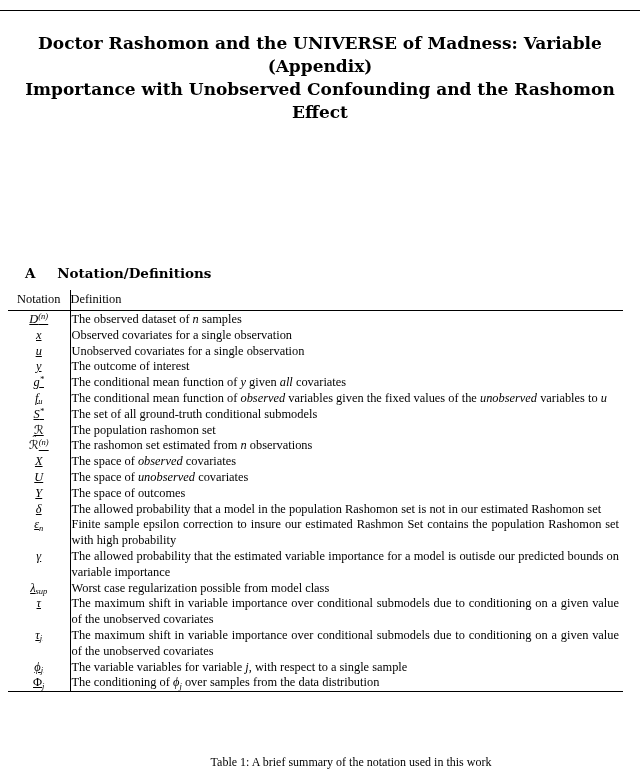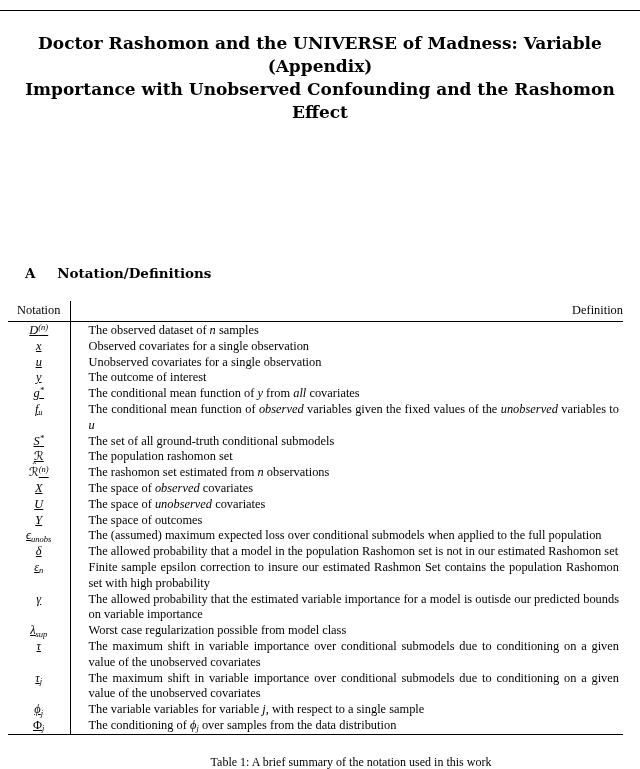--- a/index.html
+++ b/index.html
@@ -20,34 +20,34 @@
   }
   .title-line { display: block; }
 
   .section {
     position: absolute; top: 250px; left: 10px; margin: 15px;
     font-family: "DejaVu Serif", serif; font-weight: bold; font-size: 13.5px;
   }
   .sec-label { margin-right: 17px; }
 
   table.notation-table {
-    position: absolute; top: 301px; left: 8px;
+    position: absolute; top: 290px; left: 8px;
     width: 615px; border-collapse: collapse;
     font-size: 12.4px;
     border-bottom: 1px solid #000;
   }
   .notation-table th {
     font-weight: normal; border-bottom: 1px solid #000;
-    padding: 2px 0 3px 0; font-size: 12.4px; text-align: right;
+    padding: 2px 0 3px 0; font-size: 12.4px; text-align: left;
   }
   .notation-table th.notation-col { text-align: center; }
   .notation-table th:first-child, .notation-table td:first-child { border-right: 1px solid #000; }
   .notation-table td { vertical-align: top; padding: 0; line-height: 15.8px; }
   td.notation-cell { width: 62px; text-align: center; white-space: nowrap; text-decoration: underline; }
-  td.def-cell { padding-left: 18px; padding-right: 4px; text-align: justify; margin-left: 32px; }
+  td.def-cell { padding-left: 1px; padding-right: 4px; text-align: justify; margin-left: 32px; }
   tbody tr:first-child td { padding-top: 1px; }
 
   .it, .script { font-style: italic; }
   .notation-cell sup, .notation-cell sub, .def-cell sub {
     font-size: 8.5px; line-height: 0; position: relative; vertical-align: baseline;
     font-style: italic;
   }
   .notation-cell sup { bottom: 4px; }
   .notation-cell sub, .def-cell sub { top: 2.5px; }
   .hat-wrap { position: relative; display: inline-block; }
@@ -94,21 +94,21 @@
         <tr>
           <td class="notation-cell"><span class="nbase it">u</span></td>
           <td class="def-cell"><span>Unobserved covariates for a single observation</span></td>
         </tr>
         <tr>
           <td class="notation-cell"><span class="nbase it">y</span></td>
           <td class="def-cell"><span>The outcome of interest</span></td>
         </tr>
         <tr>
           <td class="notation-cell"><span class="nbase it">g</span><sup>*</sup></td>
-          <td class="def-cell"><span>The conditional mean function of </span><span style="font-style: italic;">y</span><span> from </span><span style="font-style: italic;">all</span><span> covariates</span></td>
+          <td class="def-cell"><span>The conditional mean function of </span><span style="font-style: italic;">y</span><span> given </span><span style="font-style: italic;">all</span><span> covariates</span></td>
         </tr>
         <tr>
           <td class="notation-cell"><span class="nbase it">f</span><sub>u</sub></td>
           <td class="def-cell"><span>The conditional mean function of </span><span style="font-style: italic;">observed</span><span> variables given the fixed values of the </span><span style="font-style: italic;">unobserved</span><span> variables to </span><span style="font-style: italic;">u</span></td>
         </tr>
         <tr>
           <td class="notation-cell"><span class="nbase it">S</span><sup>*</sup></td>
           <td class="def-cell"><span>The set of all ground-truth conditional submodels</span></td>
         </tr>
         <tr>
@@ -123,24 +123,20 @@
           <td class="notation-cell"><span class="nbase script">X</span></td>
           <td class="def-cell"><span>The space of </span><span style="font-style: italic;">observed</span><span> covariates</span></td>
         </tr>
         <tr>
           <td class="notation-cell"><span class="nbase script">U</span></td>
           <td class="def-cell"><span>The space of </span><span style="font-style: italic;">unobserved</span><span> covariates</span></td>
         </tr>
         <tr>
           <td class="notation-cell"><span class="nbase script">Y</span></td>
           <td class="def-cell"><span>The space of outcomes</span></td>
-        </tr>
-        <tr>
-          <td class="notation-cell"><span class="nbase it">ϵ</span><sub>unobs</sub></td>
-          <td class="def-cell"><span>The (assumed) maximum expected loss over conditional submodels when applied to the full population</span></td>
         </tr>
         <tr>
           <td class="notation-cell"><span class="nbase it">δ</span></td>
           <td class="def-cell"><span>The allowed probability that a model in the population Rashomon set is not in our estimated Rashomon set</span></td>
         </tr>
         <tr>
           <td class="notation-cell"><span class="nbase it">ε</span><sub>n</sub></td>
           <td class="def-cell"><span>Finite sample epsilon correction to insure our estimated Rashmon Set contains the population Rashomon set with high probability</span></td>
         </tr>
         <tr>

